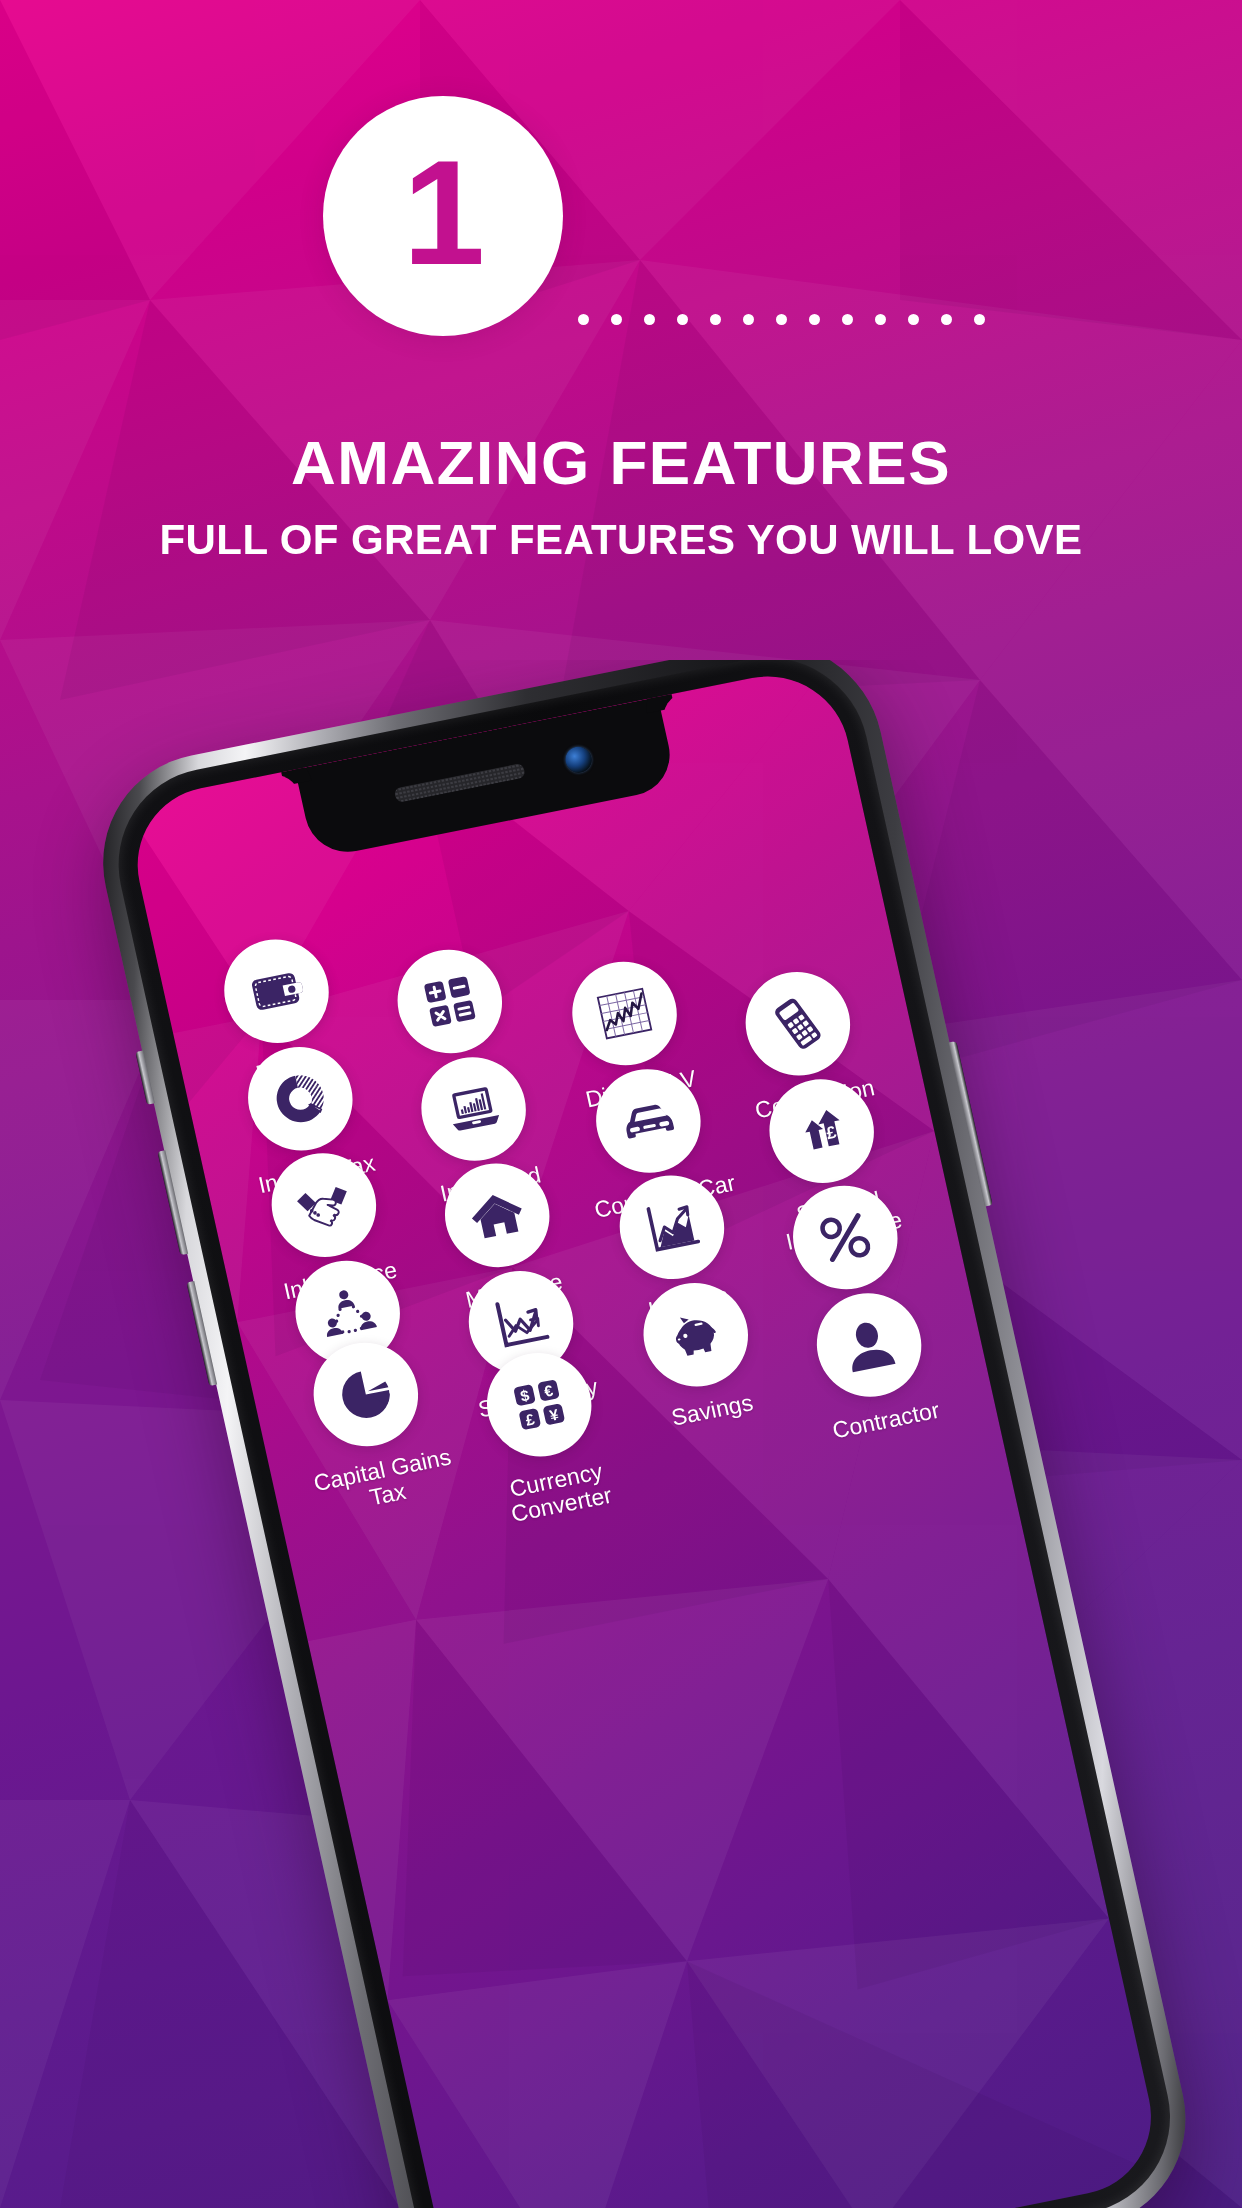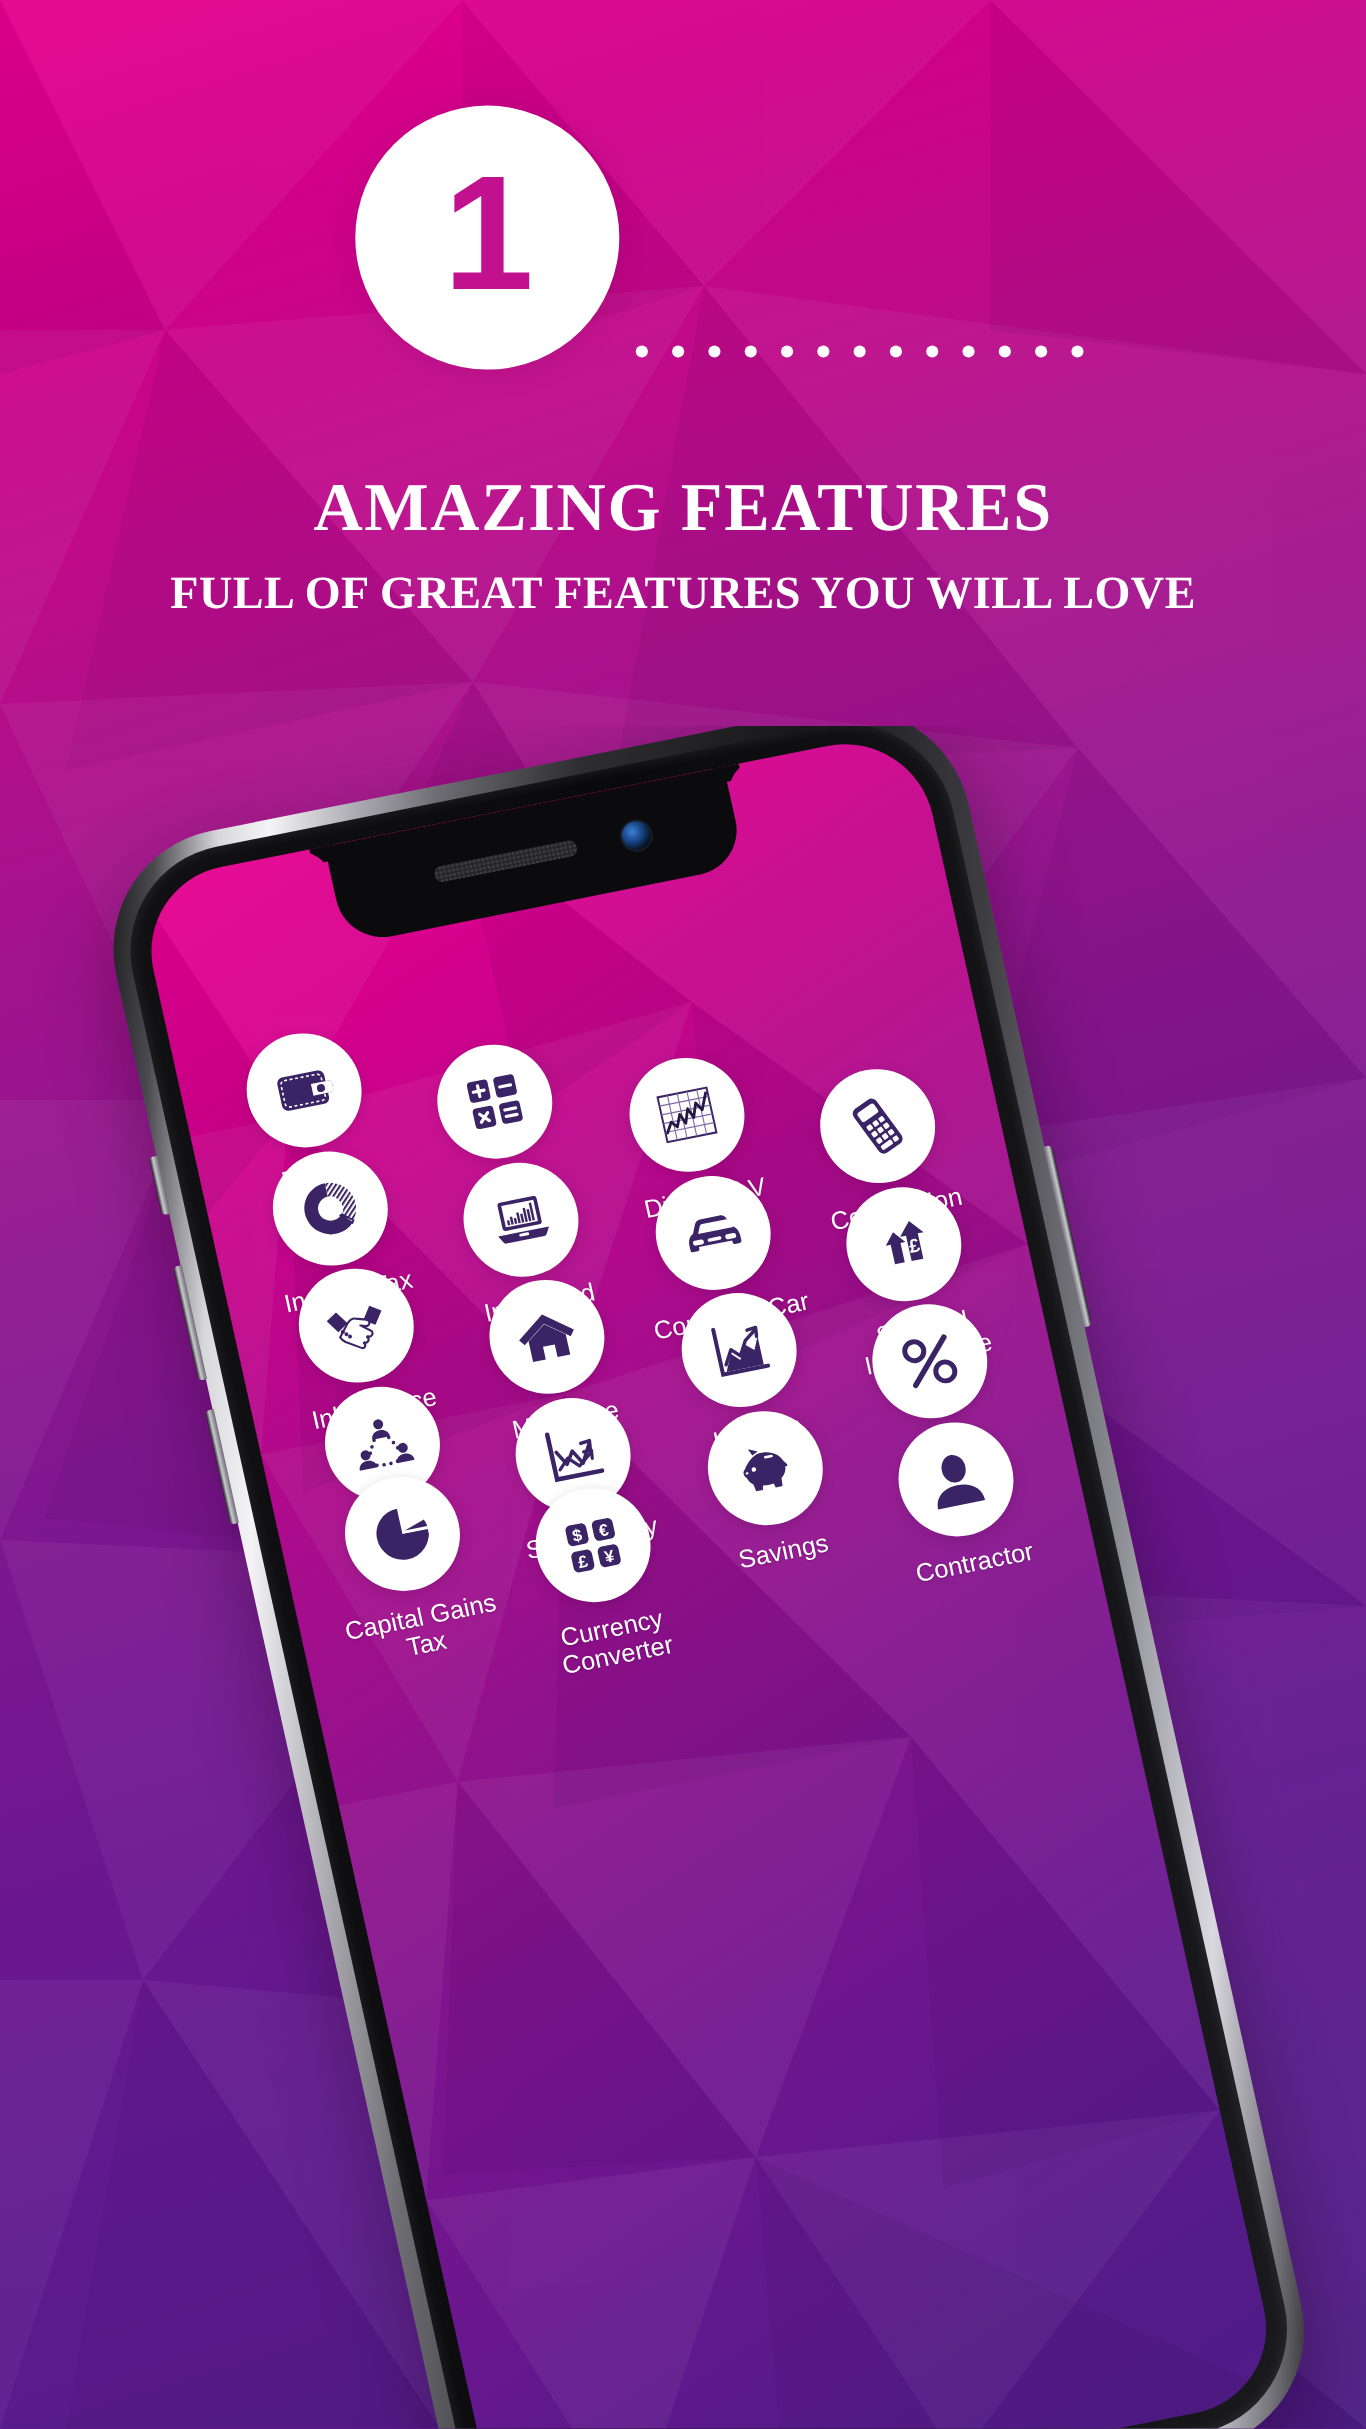--- a/index.html
+++ b/index.html
@@ -48,21 +48,21 @@
   #dot-trail {
     position:absolute; left:578px; top:218px;
     display:flex; gap:22px; align-items:center;
   }
   #dot-trail i {
     display:block; width:11px; height:11px; border-radius:50%;
     background:#ffffff;
   }
 
   #headline-block {
-    position:absolute; left:0; right:0; top:430px; text-align:center;font-family:Liberation Serif, serif;
+    position:absolute; left:0; right:0; top:430px; text-align:center;
   }
   #headline {
     font-size:62px; font-weight:bold; color:#ffffff;
     letter-spacing:1.5px; line-height:1.05;
   }
   #subheadline {
     margin-top:22px;
     font-size:42px; font-weight:bold; color:#ffffff;
     letter-spacing:.4px; line-height:1.1;
   }

